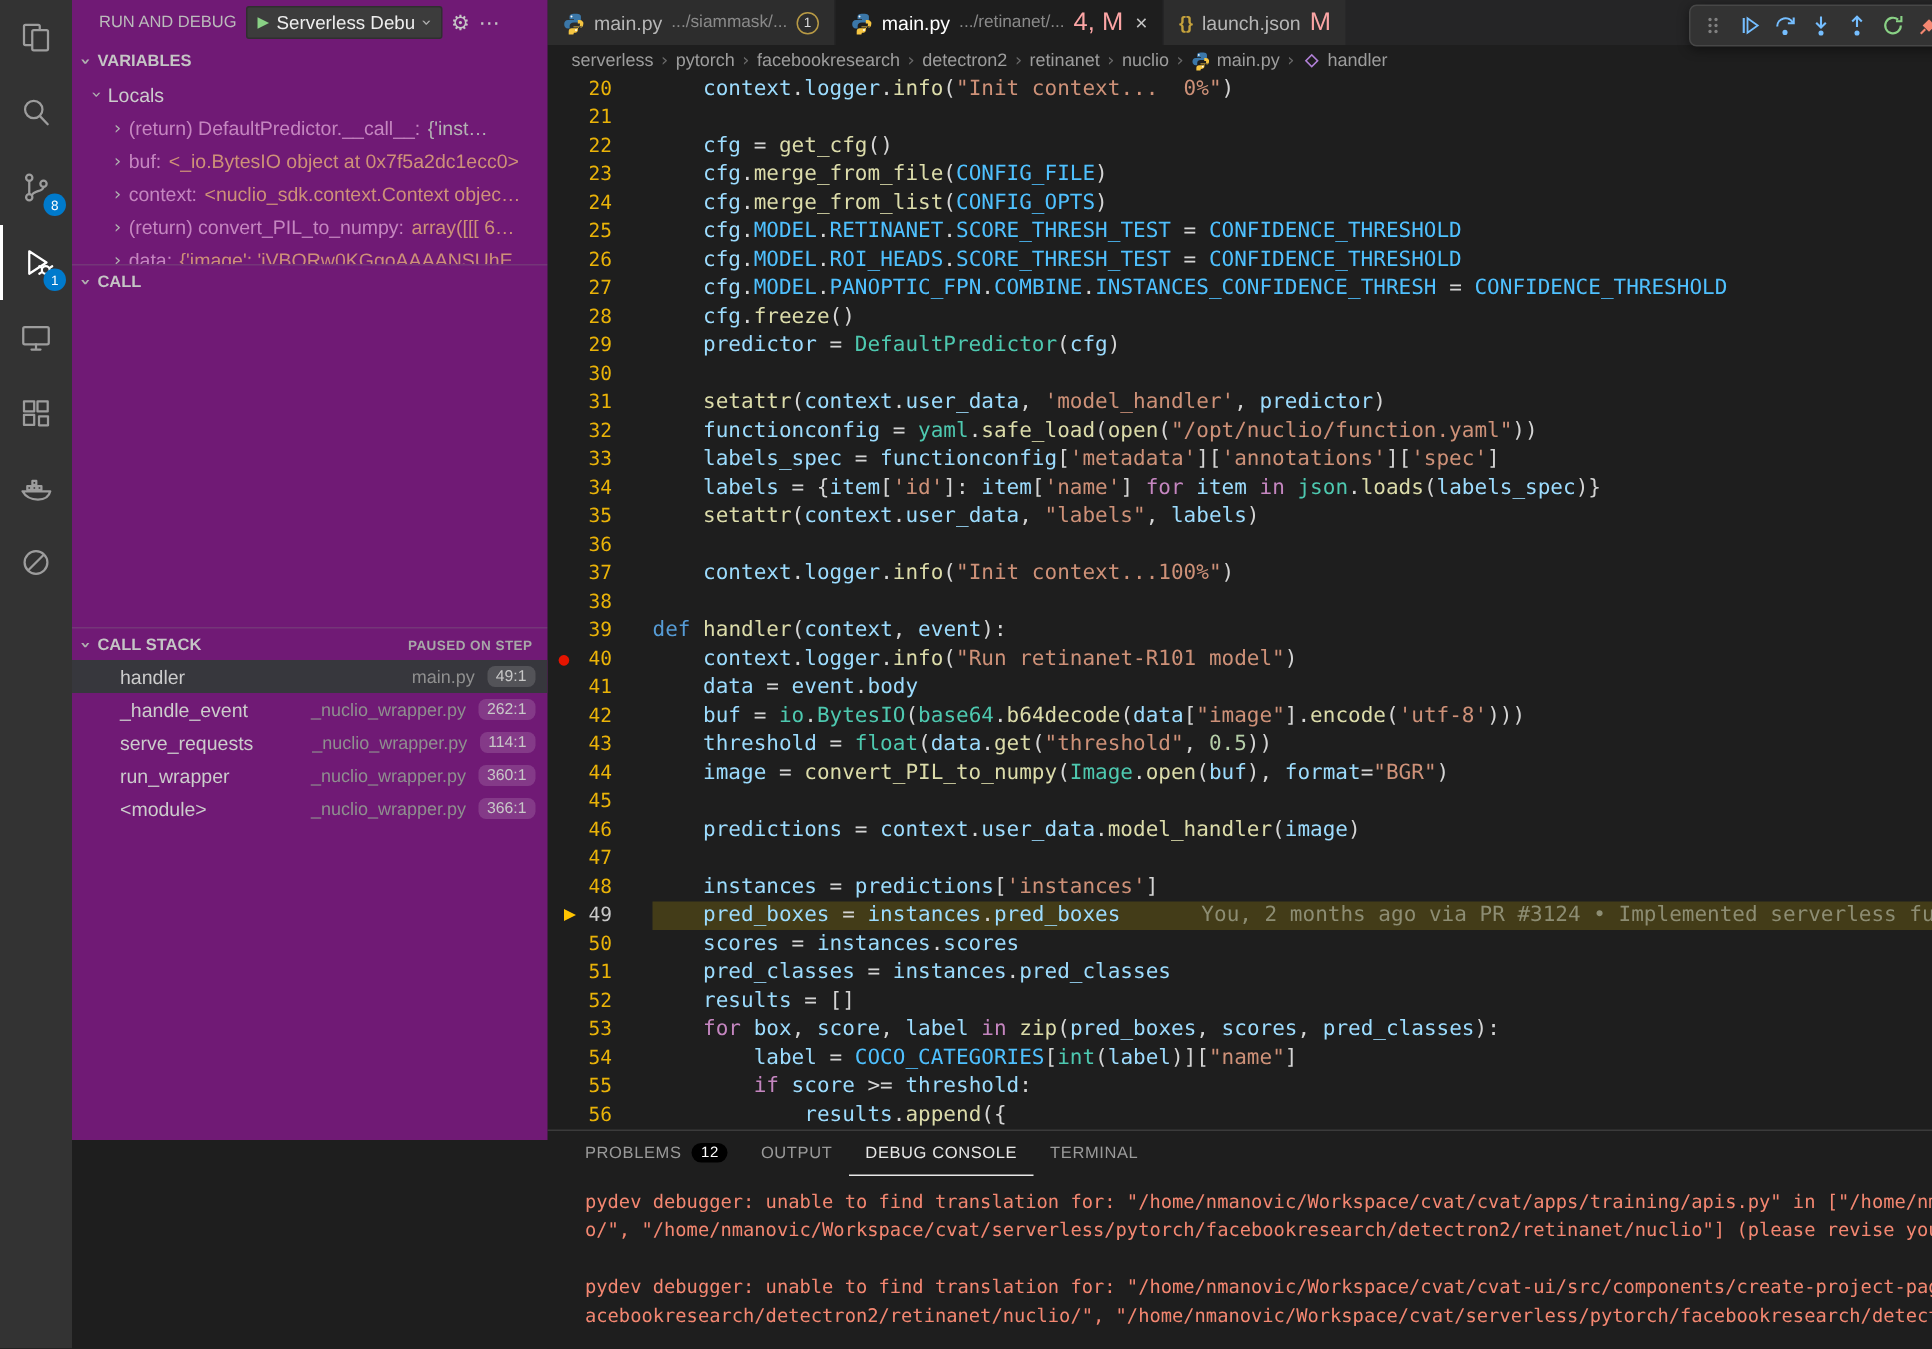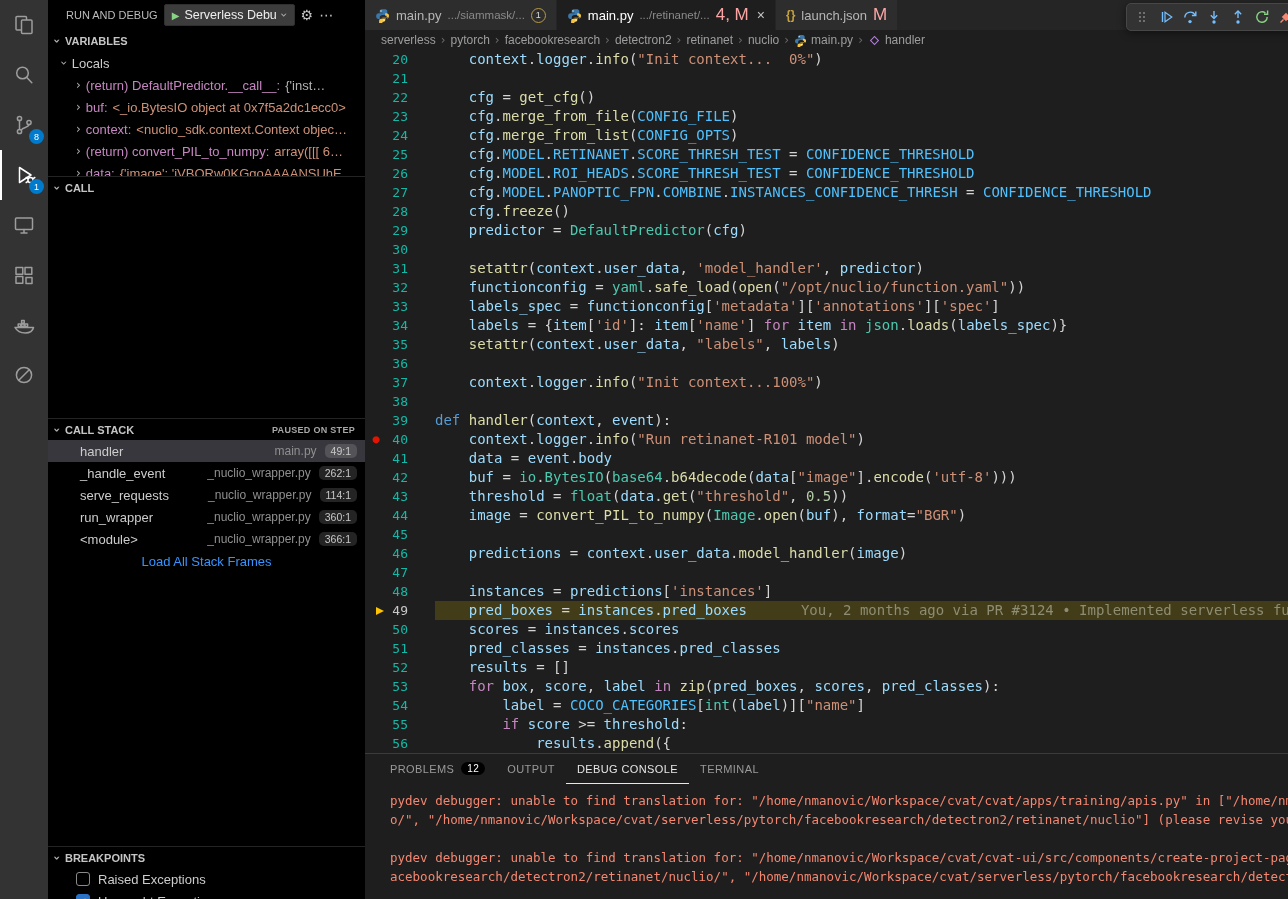--- a/index.html
+++ b/index.html
@@ -8,21 +8,21 @@
 
   
   #activitybar{position:absolute;left:0;top:0;width:48px;height:899px;background:#333333;z-index:6;}
   .act-item{position:relative;width:48px;height:50px;display:flex;align-items:center;justify-content:center;cursor:pointer;}
   .act-item.active{border-left:2px solid #ffffff;}
   .act-item svg{width:24px;height:24px;stroke:#9d9d9d;fill:none;stroke-width:1.5;stroke-linecap:round;stroke-linejoin:round;}
   .act-item.active svg{stroke:#ffffff;}
   .act-badge{position:absolute;right:4px;bottom:6px;min-width:15px;height:15px;padding:0 3px;border-radius:8px;background:#007acc;color:#ffffff;font-size:9px;display:flex;align-items:center;justify-content:center;}
 
   
-  #sidebar{position:absolute;left:48px;top:0;width:317px;height:899px;background:#000000;z-index:5;overflow:hidden;}
+  #sidebar{position:absolute;left:48px;top:0;width:317px;height:760px;background:#701a75;z-index:5;overflow:hidden;}
   #sidebar-top{position:absolute;top:0;left:0;width:317px;height:30px;display:flex;align-items:center;padding:0 6px 0 18px;gap:6px;white-space:nowrap;overflow:hidden;}
   #sidebar-title{font-size:11px;color:#bbbbbb;flex:none;}
   #launch-select{display:flex;align-items:center;gap:5px;background:#3c3c3c;border:1px solid #2f2f2f;border-radius:2px;height:22px;padding:0 7px;cursor:pointer;flex:none;}
   #launch-select .play{color:#89d185;font-size:10px;}
   #launch-select .lbl{font-size:12.5px;color:#eeeeee;}
   .chev{display:inline-block;font-size:12px;color:#b0b0b0;font-family:"DejaVu Sans",sans-serif;}
   .chev.down{transform:rotate(90deg);}
   .hdr-icon{color:#c5c5c5;font-size:14px;cursor:pointer;flex:none;}
   .sec{position:absolute;left:0;width:317px;overflow:hidden;}
   #sec-variables{top:30px;height:146px;}
@@ -69,21 +69,21 @@
   .bc-item svg{width:13px;height:13px;}
   .bc-sep{color:#6a6a6a;margin:0 3px;font-family:"DejaVu Sans",sans-serif;}
 
   
   #code{position:absolute;top:50px;left:0;width:923px;height:703px;font-family:"DejaVu Sans Mono",monospace;font-size:14px;line-height:19px;overflow:hidden;}
   .line{display:flex;height:19px;white-space:pre;}
   .gutter{width:70px;flex:none;display:flex;}
   .marker{width:22px;flex:none;text-align:center;line-height:19px;}
   .marker.bp{color:#e51400;font-size:12px;}
   .tri{display:inline-block;width:0;height:0;border-left:8px solid #ffc400;border-top:4.5px solid transparent;border-bottom:4.5px solid transparent;margin-top:5px;margin-left:7px;}
-  .lnum{flex:1;text-align:right;padding-right:27px;font-size:13px;color:#14b8a6;cursor:pointer;}
+  .lnum{flex:1;text-align:right;padding-right:27px;font-size:13px;color:#eab308;cursor:pointer;}
   .current .lnum{color:#c8c8c8;}
   .lcontent{flex:1;overflow:hidden;cursor:text;}
   .current .lcontent{background:rgba(255,213,0,0.17);}
   .tk-d{color:#d4d4d4}.tk-v{color:#9cdcfe}.tk-f{color:#dcdcaa}.tk-s{color:#ce9178}.tk-n{color:#b5cea8}
   .tk-k{color:#569cd6}.tk-c{color:#c586c0}.tk-C{color:#4fc1ff}.tk-t{color:#4ec9b0}
   .blame{color:#8d8d73;margin-left:54px;}
 
   
   #panel{position:absolute;left:365px;top:753px;width:923px;height:146px;background:#1e1e1e;border-top:1px solid rgba(128,128,128,0.3);}
   #panel-tabs{height:30px;display:flex;align-items:center;padding-left:14px;}
@@ -258,21 +258,20 @@
             <span class="stack-name">run_wrapper</span>
             <span class="stack-file">_nuclio_wrapper.py</span>
             <span class="stack-badge">360:1</span>
           </div>
           <div class="stack-row">
             <span class="stack-name">&lt;module&gt;</span>
             <span class="stack-file">_nuclio_wrapper.py</span>
             <span class="stack-badge">366:1</span>
           </div>
         </div>
-      <div class="stack-link">Load All Stack Frames</div>
     </div>
 
     <div class="sec" id="sec-breakpoints">
       <div class="sec-header bordered">
         <span class="chev down">›</span>
         <span>BREAKPOINTS</span>
       </div>
       <div id="bp-rows">
           <div class="bp-row">
             <span class="cb"></span>

